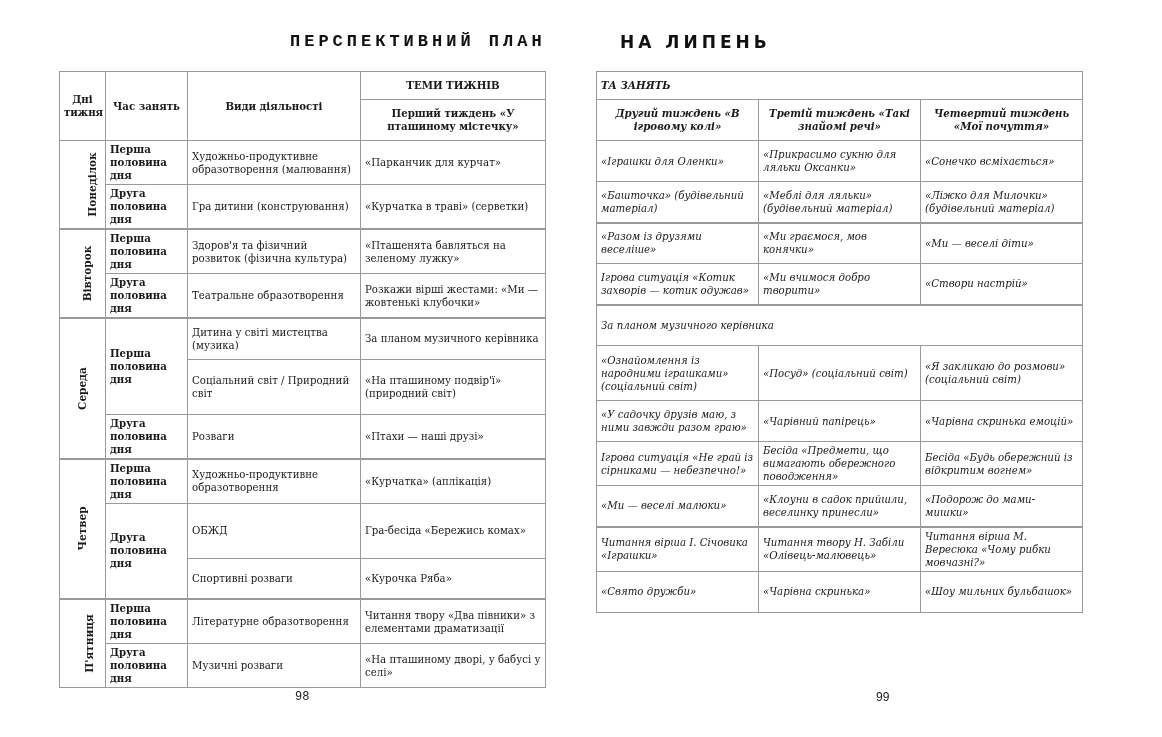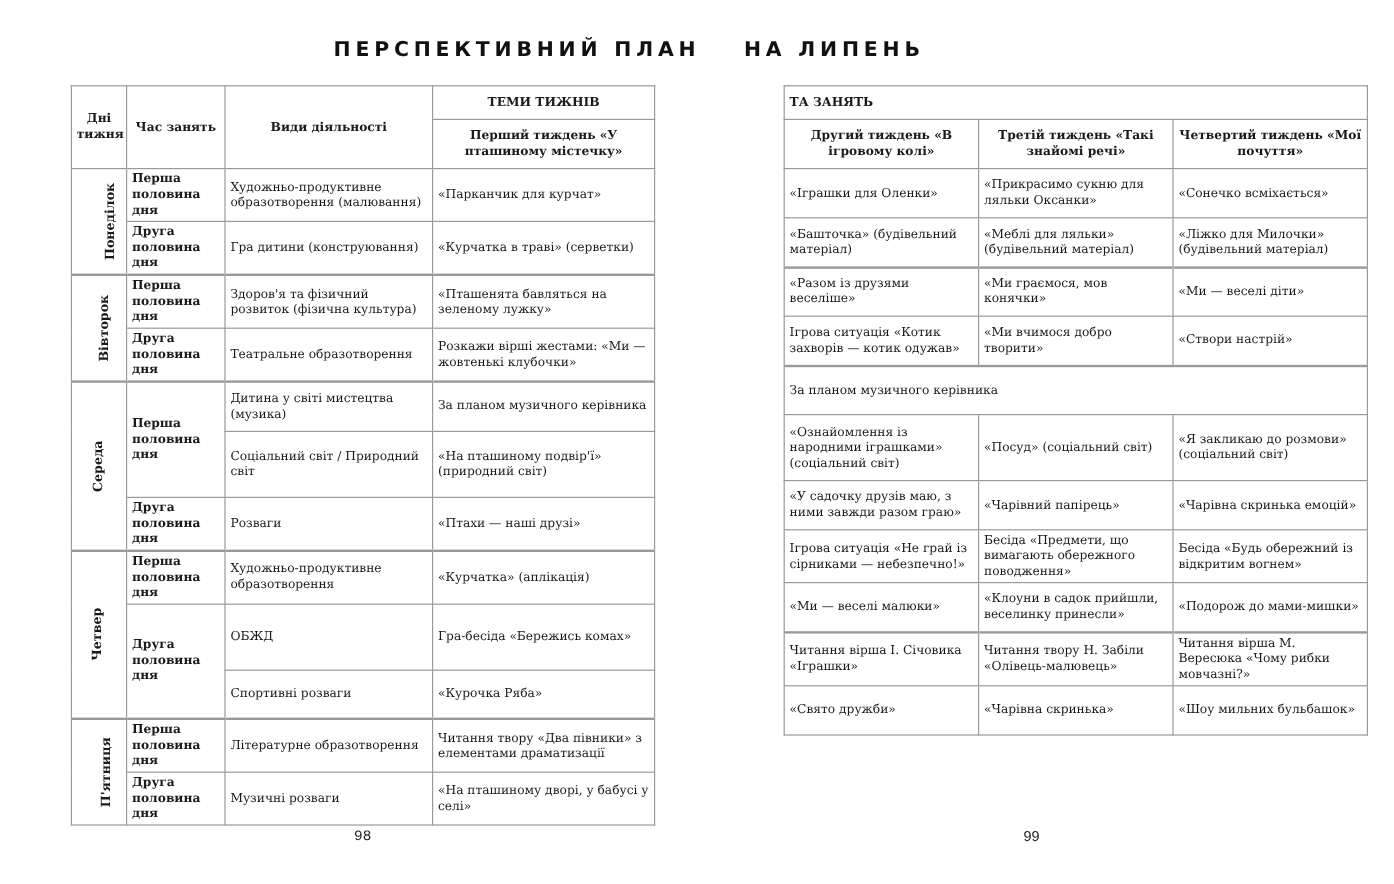--- a/index.html
+++ b/index.html
@@ -2,39 +2,39 @@
 <html><head>
 <meta charset="utf-8">
 <style>
   html, body { margin:0; padding:0; background:#ffffff; }
   body { width:1162px; height:737px; position:relative; overflow:hidden;
          font-family:"DejaVu Serif", "Liberation Serif", serif; color:#1a1a1a; }
   .title-left, .title-right {
     position:absolute; top:32px; font-family:"DejaVu Sans", "Liberation Sans", sans-serif;
     font-weight:bold; font-size:17px; letter-spacing:4px; color:#111; white-space:nowrap;
   }
-  .title-left { left:278px; }
+  .title-left { left:290px;font-family:Liberation Mono, monospace; }
   .title-right { left:620px; }
   table { position:absolute; border-collapse:collapse; table-layout:fixed; }
   td { border:1px solid #9a9a9a; padding:2px 4px; font-size:10.2px; line-height:13px;
        vertical-align:middle; overflow:hidden; }
   #tbl-left { left:59px; top:71px; width:486px; }
-  #tbl-right { left:653px; top:71px; width:486px; }
+  #tbl-right { left:596px; top:71px; width:486px;font-style:italic; }
   .hdr { font-weight:bold; text-align:center; font-size:10.2px; }
   .hdr-right { font-weight:bold; text-align:center; padding-right:4px; }
   .hdr-left { font-weight:bold; text-align:left; padding-left:4px; }
   .day { text-align:center; padding:0; }
   .day span { display:inline-block; transform:rotate(-90deg); white-space:nowrap;
               font-weight:bold; font-size:10.5px; }
   .time { font-weight:bold; }
   .thick-top td, td.thick-top { border-top:2px solid #9a9a9a; }
   .page-num { position:absolute; top:690px; font-family:"Liberation Sans", "DejaVu Sans", sans-serif;
               font-size:12px; color:#222; }
   #pn-left { left:295px;font-family:Liberation Mono, monospace; }
-  #pn-right { left:853px; }
+  #pn-right { left:876px; }
 </style>
 </head>
 <body>
 
 <div class="title-left">ПЕРСПЕКТИВНИЙ ПЛАН</div>
 <div class="title-right">НА ЛИПЕНЬ</div>
 
 <table id="tbl-left">
   <colgroup>
     <col style="width:46px">

